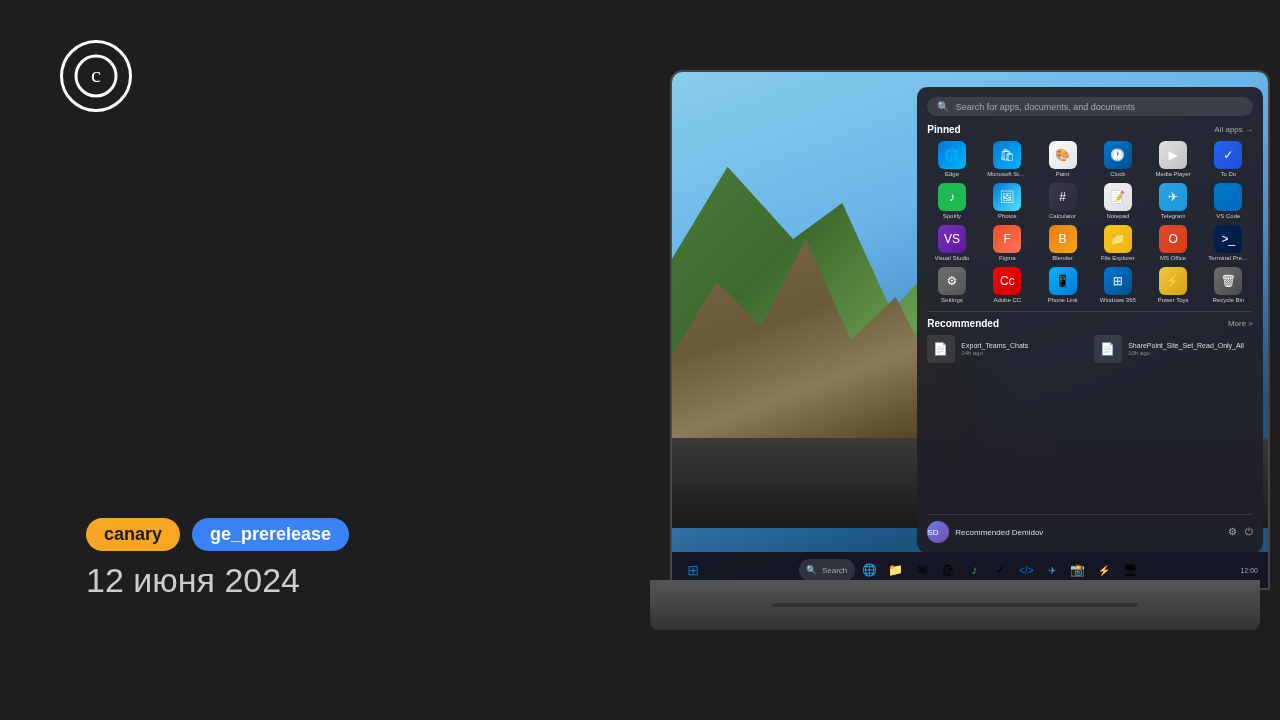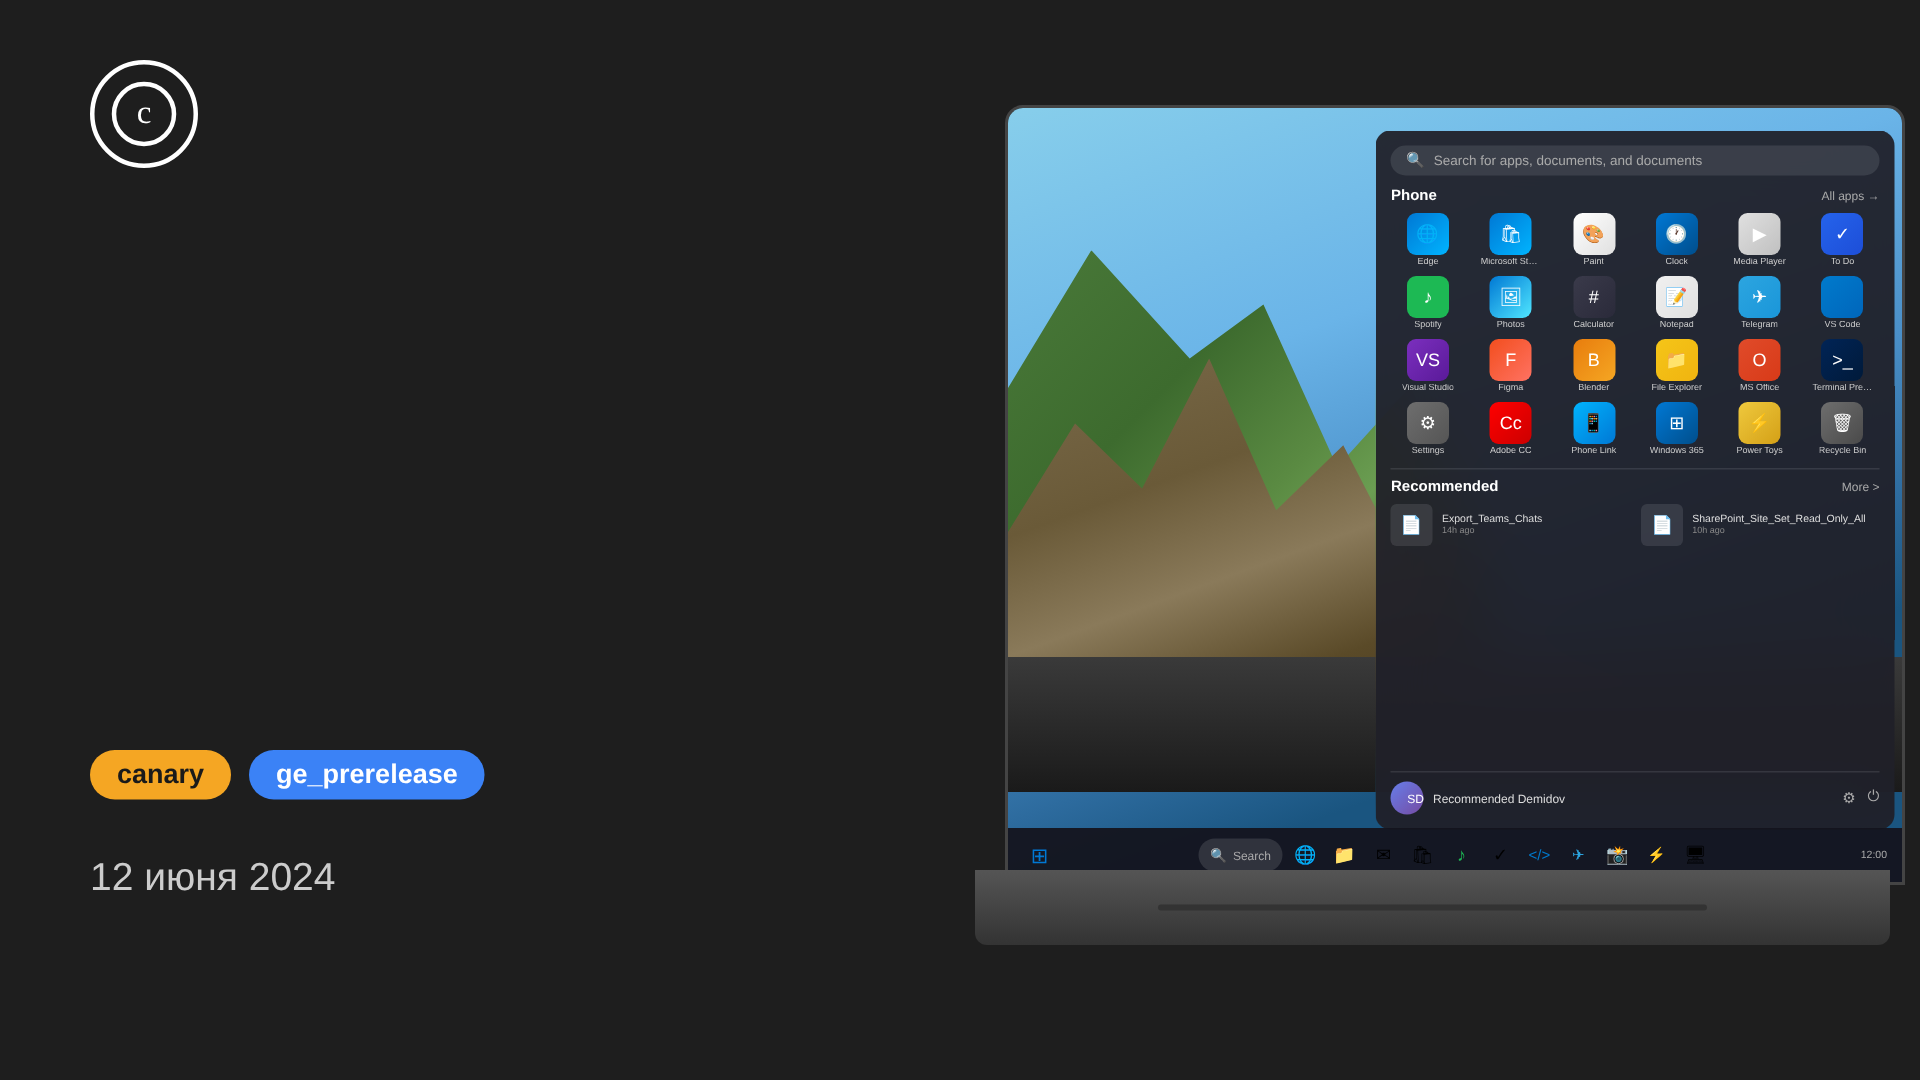--- a/index.html
+++ b/index.html
@@ -49,23 +49,24 @@
     .logo-text {
       font-size: 38px;
       font-weight: 400;
       color: #ffffff;
       letter-spacing: 0.5px;
     }
 
     .content-area {
       display: flex;
       flex-direction: column;
-      gap: 32px;
+      gap: 6px;
       margin-top: auto;
       padding-bottom: 80px;
+      margin-left: 26px;
     }
 
     .badges {
       display: flex;
       gap: 12px;
       align-items: center;
     }
 
     .badge-canary {
       background-color: #f5a623;
@@ -87,21 +88,21 @@
 
     .version-number {
       font-size: 88px;
       font-weight: 300;
       color: #ffffff;
       letter-spacing: -2px;
       line-height: 1;
     }
 
     .release-date {
-      font-size: 26px;
+      font-size: 34px;
       font-weight: 400;
       color: #cccccc;
       margin-top: 4px;
     }
 
     .right-panel {
       flex: 1;
       display: flex;
       align-items: center;
       justify-content: flex-start;
@@ -333,21 +334,21 @@
       gap: 6px;
     }
 
     .win-user-avatar {
       width: 22px;
       height: 22px;
       border-radius: 50%;
       background: linear-gradient(135deg, #667eea, #764ba2);
       display: flex;
       align-items: center;
-      justify-content: flex-end;
+      justify-content: flex-start;
       font-size: 8px;
       color: white;
     }
 
     .win-username {
       color: #ddd;
       font-size: 8px;
     }
 
     .win-user-actions {
@@ -517,21 +518,21 @@
           </div>
 
           <div class="win11-ui">
 
             <div class="win-search">
               <span class="win-search-icon">🔍</span>
               <span class="win-search-text">Search for apps, documents, and documents</span>
             </div>
 
             <div class="win-section-header">
-              <span class="win-section-title">Phone</span>
+              <span class="win-section-title">Pinned</span>
               <span class="win-section-link">All apps →</span>
             </div>
 
             <div class="win-apps-grid" id="apps-grid">
             <div class="win-app">
       <div class="win-app-icon icon-edge" style="font-size:12px; color:white;">🌐</div>
       <span class="win-app-label">Edge</span>
     </div>
                 <div class="win-app">
       <div class="win-app-icon icon-store" style="font-size:12px; color:white;">🛍</div>

